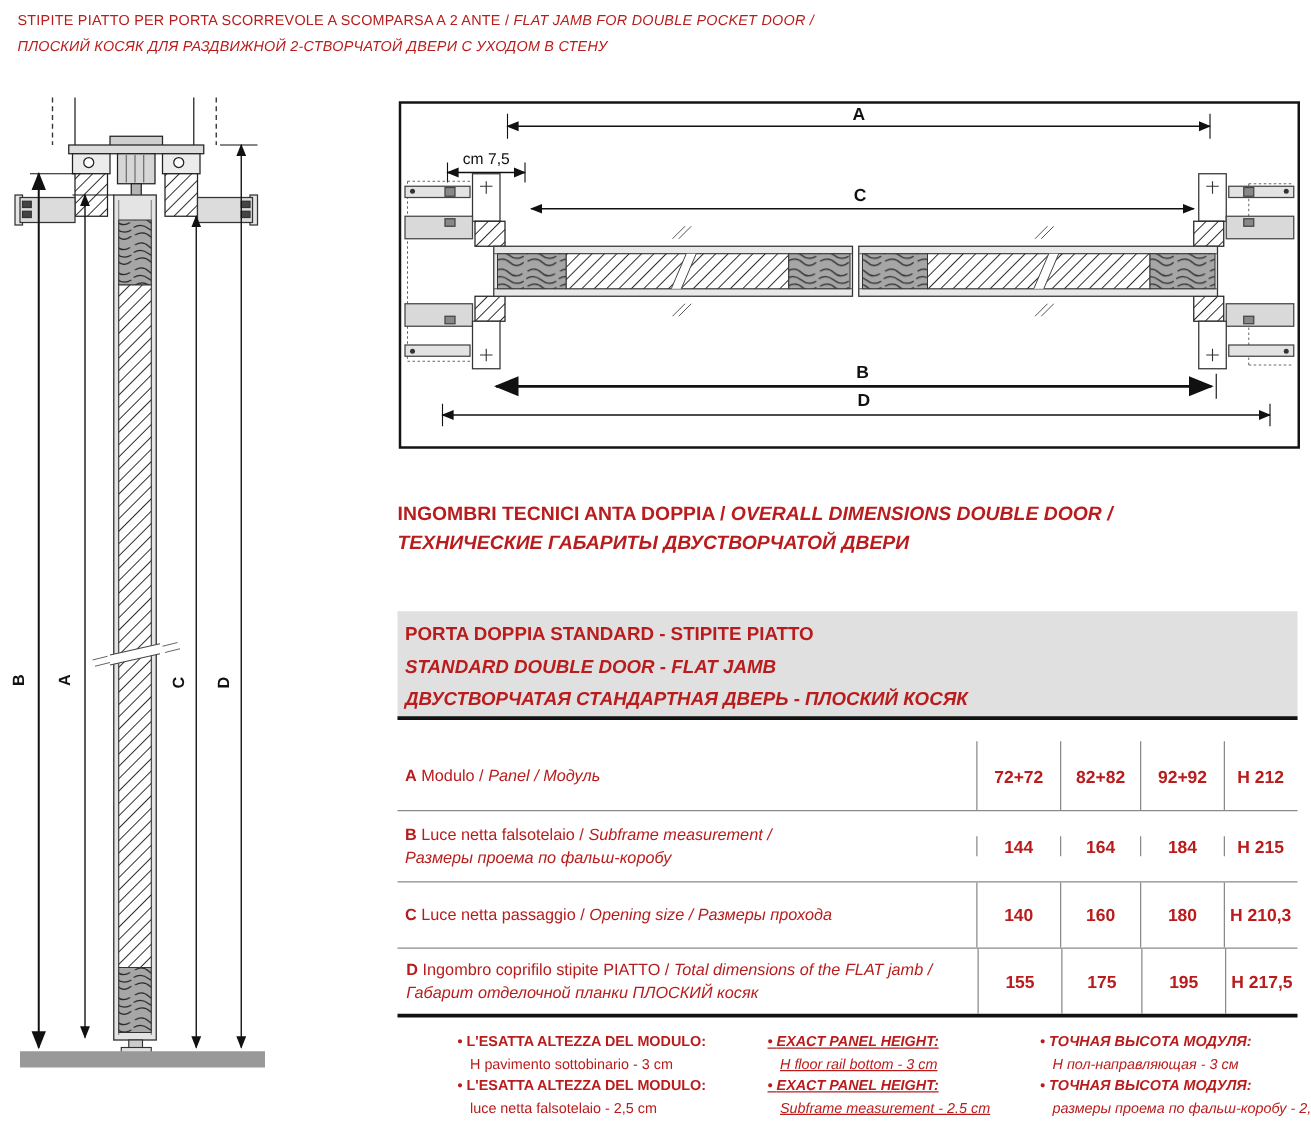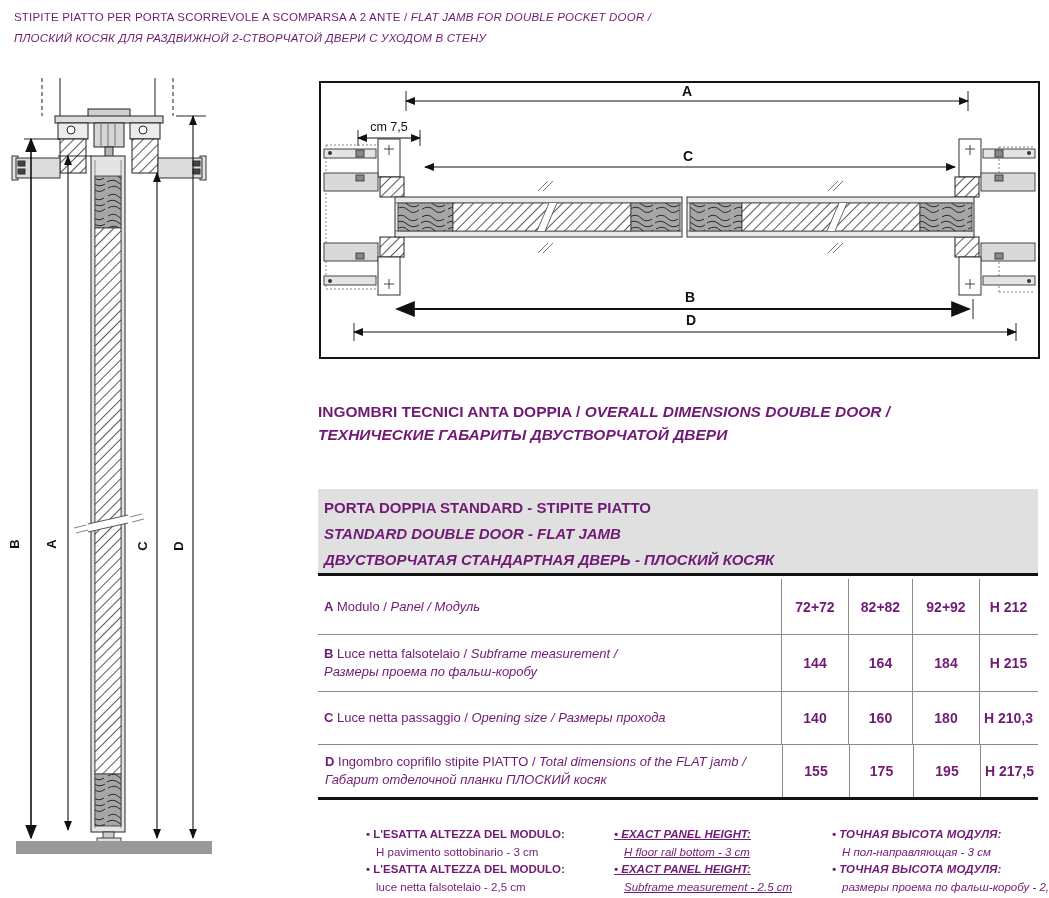--- a/index.html
+++ b/index.html
@@ -1,29 +1,29 @@
 <!DOCTYPE html>
 <html><head>
 <meta charset="utf-8">
 <style>
   html,body{margin:0;padding:0;background:#ffffff;}
   #page{position:relative;width:1049px;height:898px;background:#fff;overflow:hidden;
-        font-family:"Liberation Sans",sans-serif;color:#701a75;}
+        font-family:"Liberation Sans",sans-serif;color:#b91c1c;}
   .abs{position:absolute;}
   
   #doc-header{left:14px;top:7px;font-size:11.5px;line-height:21px;letter-spacing:.2px;white-space:nowrap;}
   .ital{font-style:italic;}
   
   #section-heading{left:318px;top:400px;font-size:15.5px;font-weight:bold;line-height:23px;white-space:nowrap;}
   
   #table-header-band{left:318px;top:489px;width:720px;height:87px;box-sizing:border-box;
      background:#e0e0e0;border-bottom:3px solid #111;padding:6px 8px 0 6px;
      font-size:15px;font-weight:bold;line-height:26px;white-space:nowrap;}
   
-  #dim-table{left:318px;top:579px;width:720px;box-sizing:border-box;}
+  #dim-table{left:318px;top:593px;width:720px;box-sizing:border-box;}
   .trow{display:flex;width:720px;box-sizing:border-box;border-bottom:1px solid #8a8a8a;}
   .trow.last{border-bottom:3px solid #111;}
   .lblcell{width:463px;box-sizing:border-box;padding-left:6px;display:flex;flex-direction:column;
      justify-content:center;font-size:13px;line-height:18px;}
   .vcell{box-sizing:border-box;border-left:1px solid #8a8a8a;display:flex;align-items:center;
      justify-content:center;font-weight:bold;font-size:14px;}
   .v1{width:67px;}.v2{width:64px;}.v3{width:67px;}.v4{width:58px;}
   .rletter{font-weight:bold;}
   
   #notes{left:318px;top:826px;width:730px;display:flex;font-size:11.5px;line-height:17.5px;margin-left:48px;}
@@ -255,21 +255,21 @@
       <div class="lblcell">
         <div><span class="rletter">A</span> <span>Modulo / </span><span class="ital">Panel / Модуль</span></div>
         <div class="ital"></div>
       </div>
       <div class="vcell v1">72+72</div>
       <div class="vcell v2">82+82</div>
       <div class="vcell v3">92+92</div>
       <div class="vcell v4">H 212</div>
     </div>
 
-    <div class="trow" style="height:57px;">
+    <div class="trow" style="height:57px;align-items:center;">
       <div class="lblcell">
         <div><span class="rletter">B</span> <span>Luce netta falsotelaio / </span><span class="ital">Subframe measurement /</span></div>
         <div class="ital">Размеры проема по фальш-коробу</div>
       </div>
       <div class="vcell v1">144</div>
       <div class="vcell v2">164</div>
       <div class="vcell v3">184</div>
       <div class="vcell v4">H 215</div>
     </div>
 

